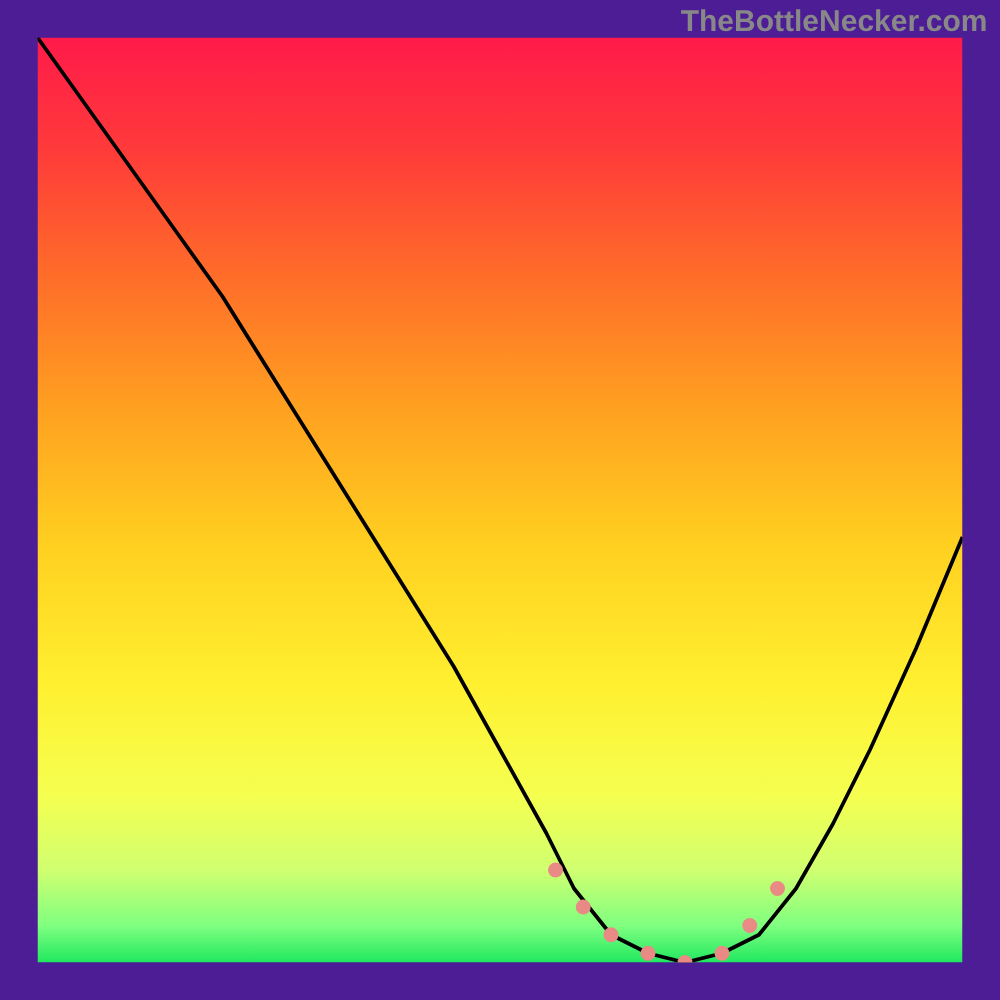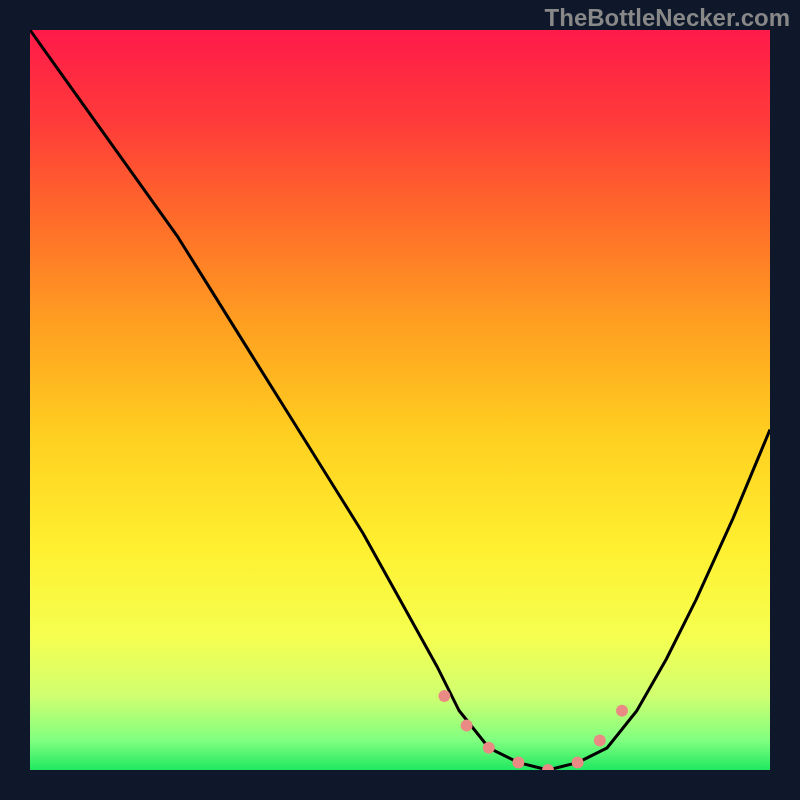--- a/index.html
+++ b/index.html
@@ -1,21 +1,21 @@
 <!DOCTYPE html>
 <html><head>
 <meta charset="utf-8">
 <style>
   * { margin: 0; padding: 0; box-sizing: border-box; }
   html, body { width: 800px; height: 800px; background: #000; overflow: hidden; }
   .chart-container {
     position: relative;
     width: 800px;
     height: 800px;
-    background: #0f172a;
+    background: #4c1d95;
   }
   .watermark {
     position: absolute;
     top: 4px;
     right: 10px;
     color: #888;
     font-family: Arial, sans-serif;
     font-size: 24px;
     font-weight: bold;
     z-index: 10;

